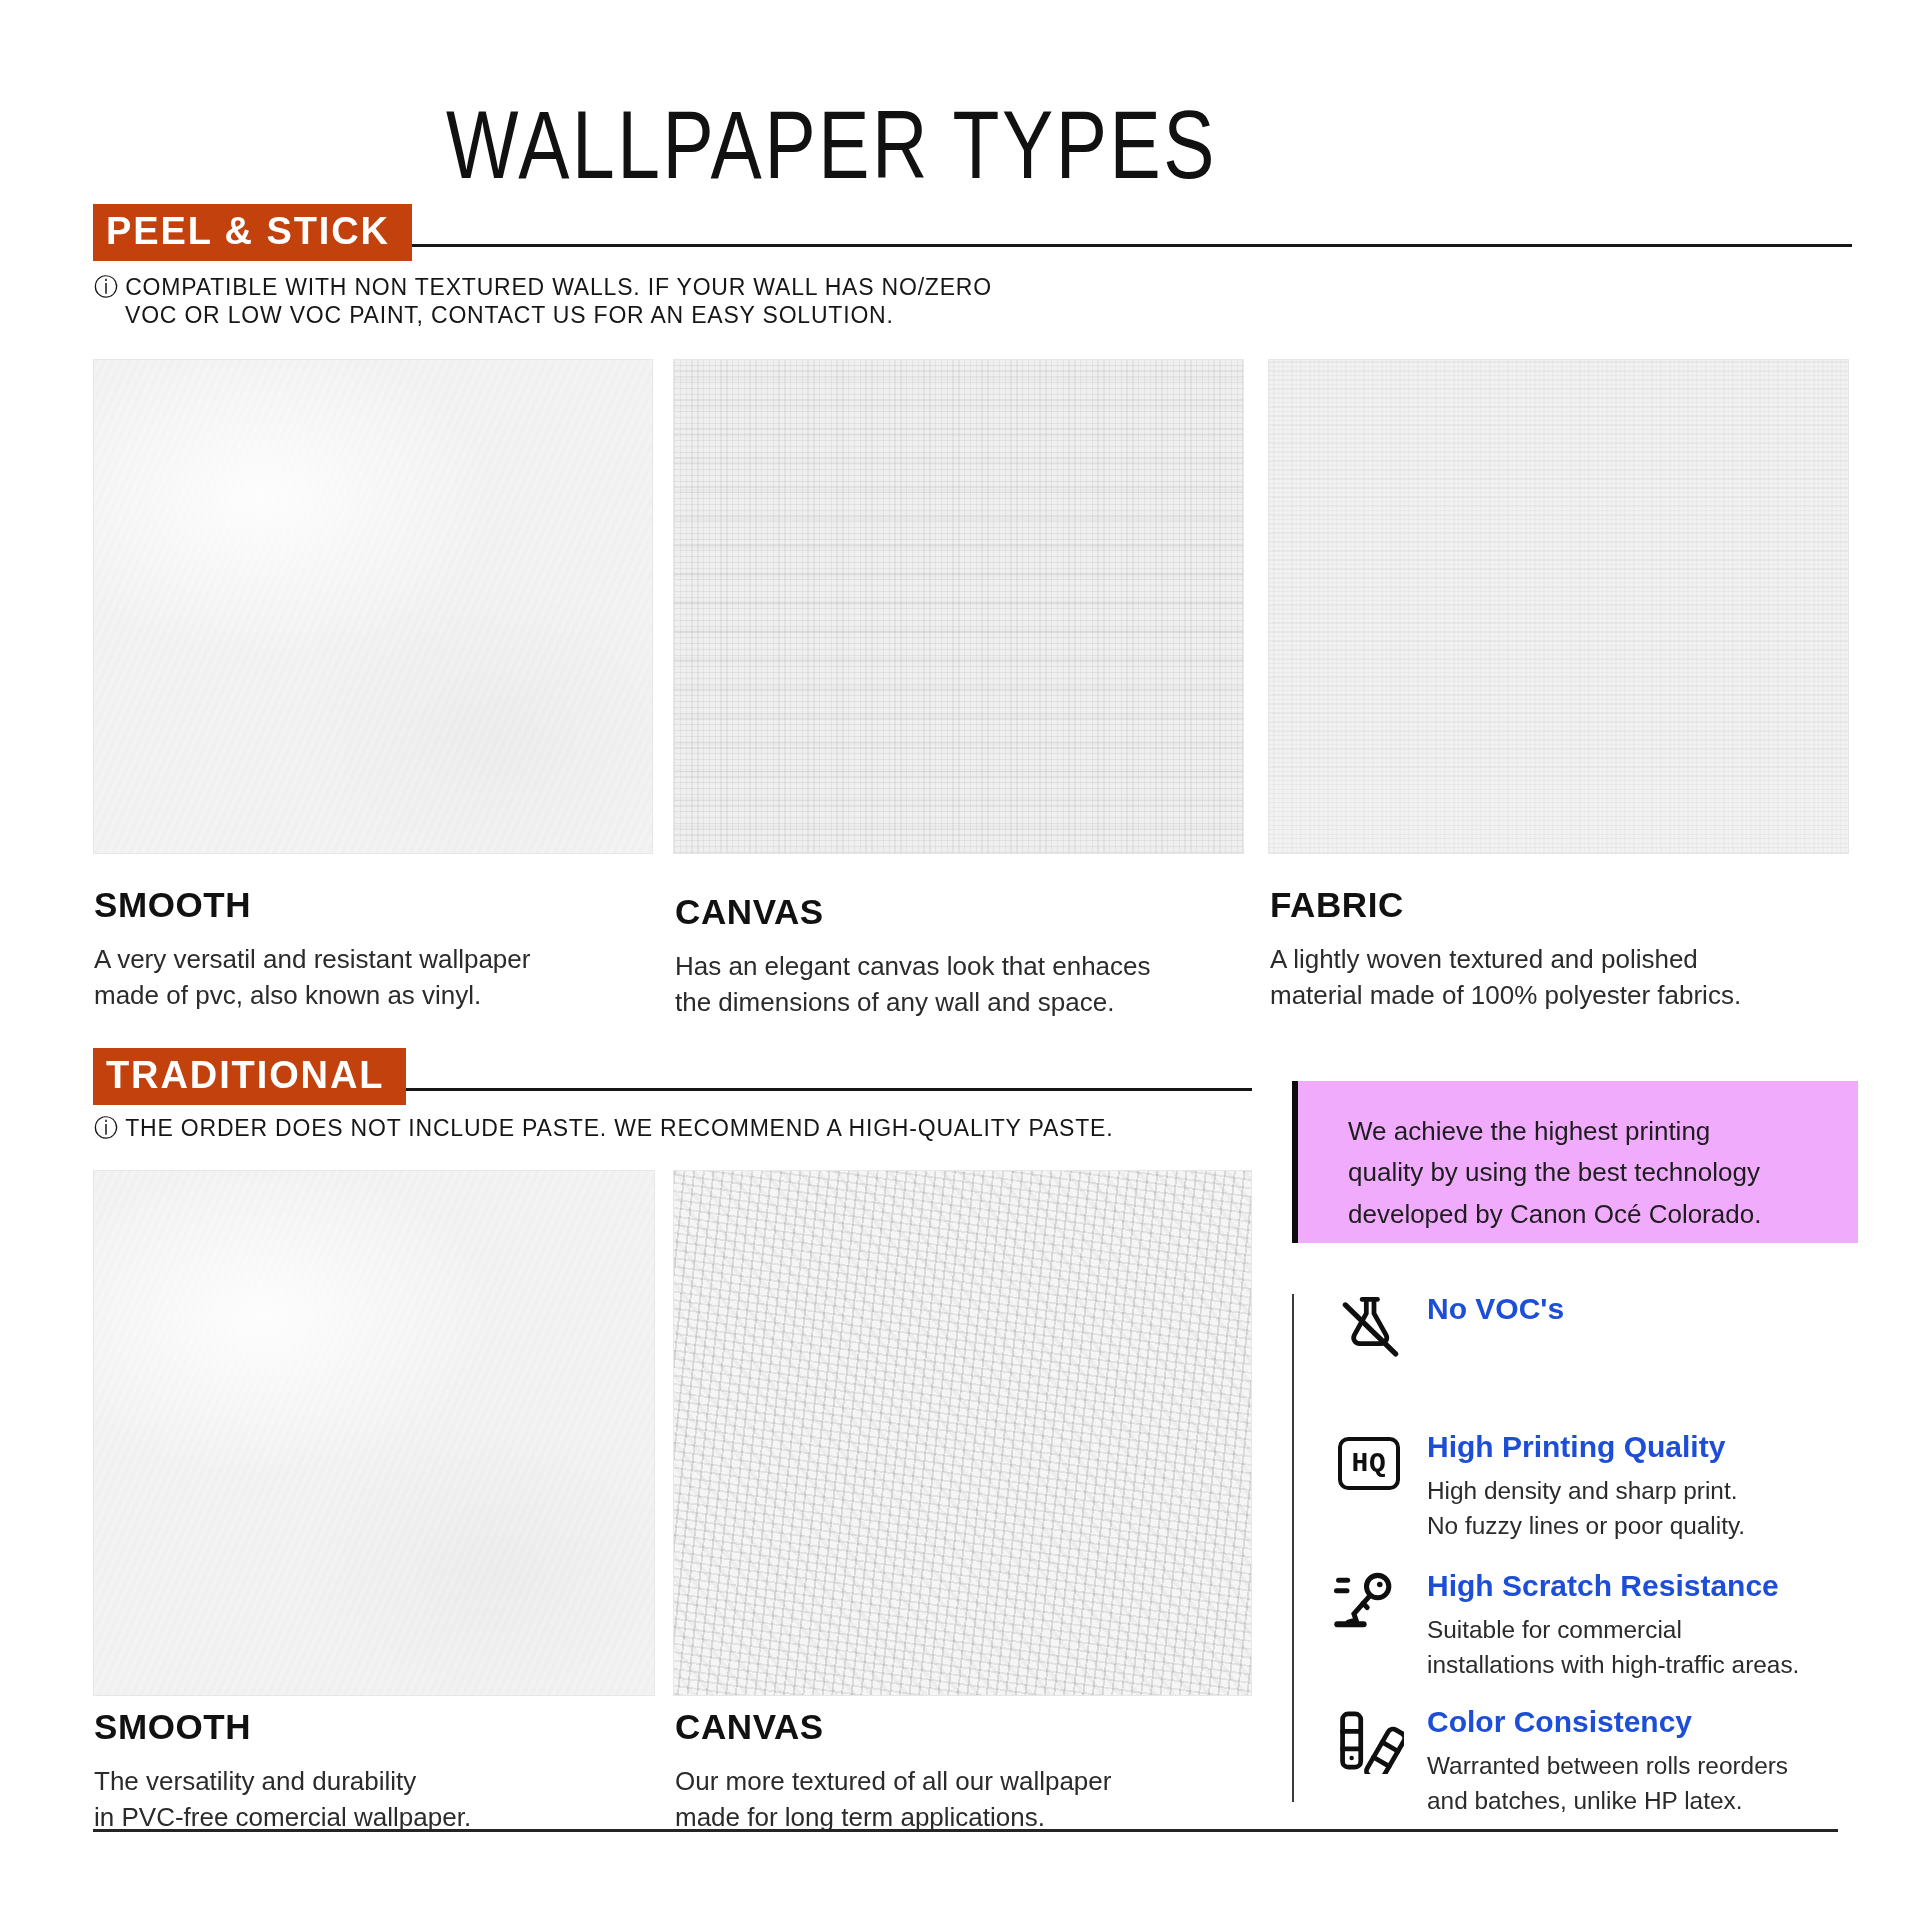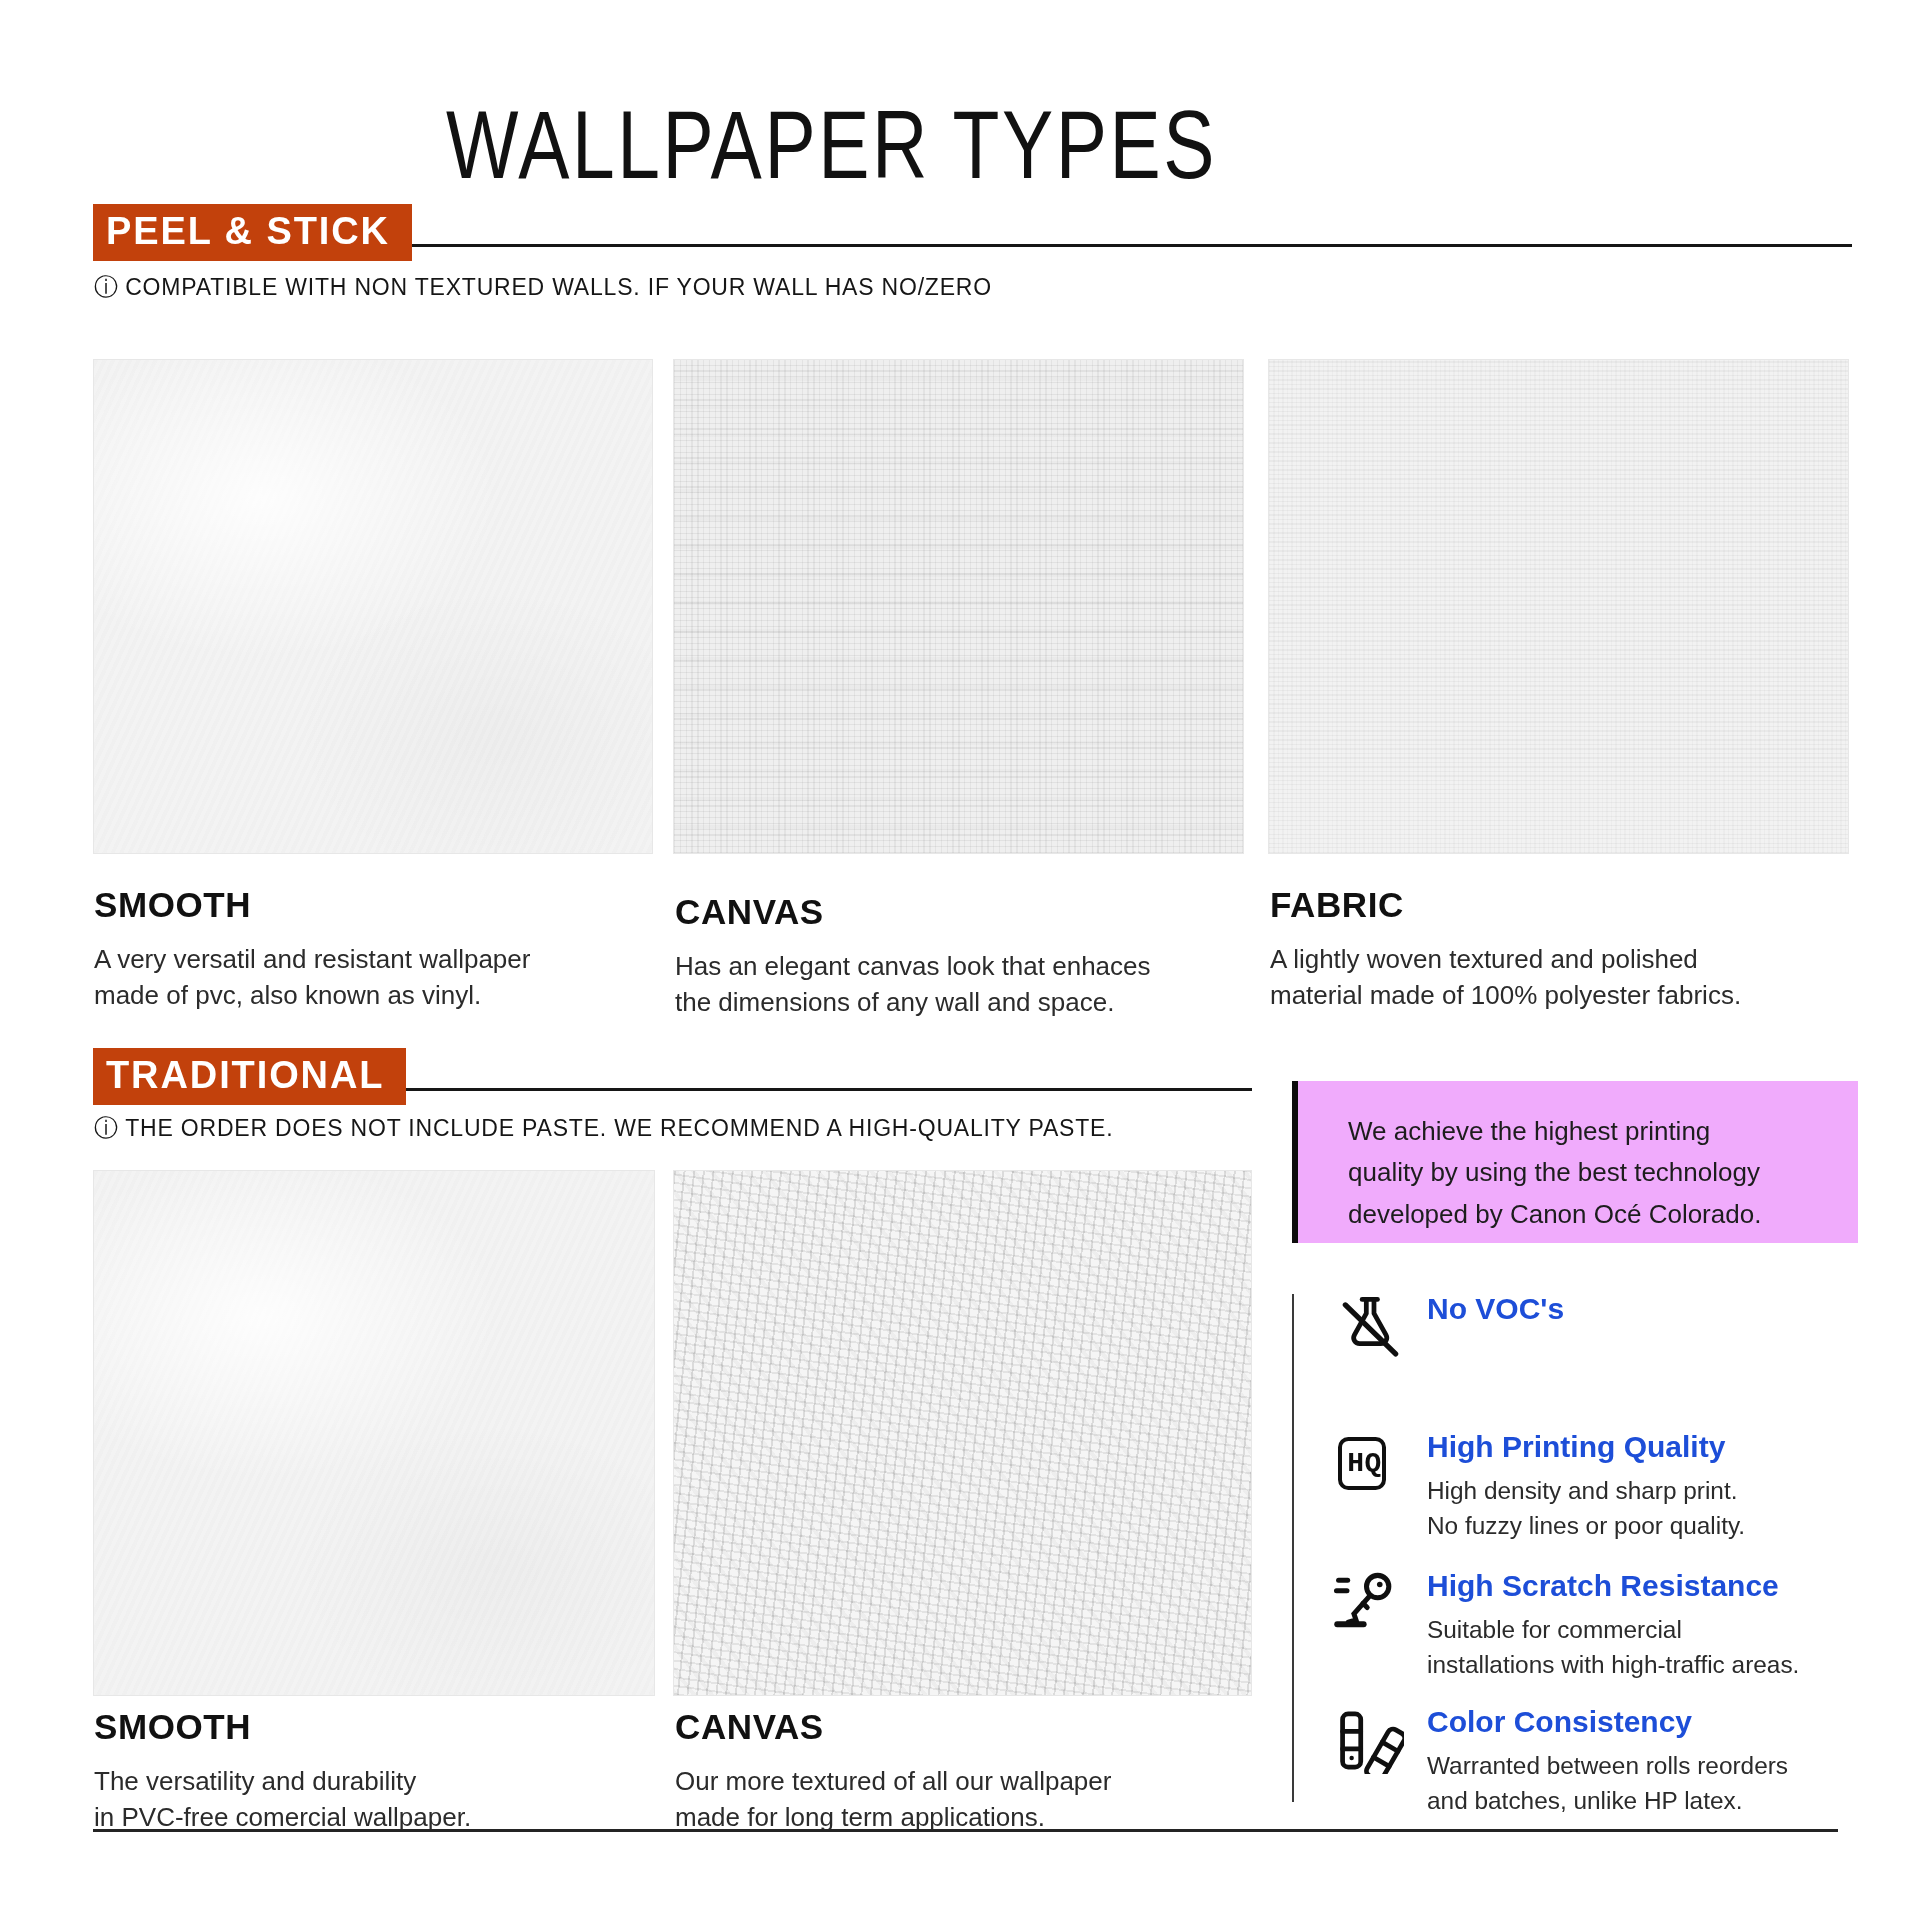--- a/index.html
+++ b/index.html
@@ -83,40 +83,41 @@
     font-size: 26px; color: #1d1d1d; line-height: 1.6;
   }
 
   
   .feature-divider { width: 1.9px; background: #3a3a3a; }
   .feature-title { font-size: 30px; font-weight: 700; color: #1d4ed8; margin-bottom: 10.3px; }
   .feature-desc { font-size: 24.4px; color: #2b2b2b; line-height: 1.42; white-space: nowrap; }
   .feature-icon { width: 67px; height: 67px; }
   .feature-icon svg { width: 100%; height: 100%; }
   .hq-badge {
-    width: 48px; height: 53px; border: 4.5px solid #0f0f0f; border-radius: 10.3px;
-    display: flex; align-items: center; justify-content: flex-end;
+    width: 62px; height: 53px; border: 4.5px solid #0f0f0f; border-radius: 10.3px;
+    display: flex; align-items: center; justify-content: center;
     font-size: 28px; font-weight: 700; letter-spacing: 0.6px; color: #0f0f0f;
     font-family: "Liberation Mono", monospace;
   }
 
   .footer-rule { height: 2.6px; background: #242424; }
 </style>
 </head>
 <body>
 
 <h1 class="abs page-title">WALLPAPER TYPES</h1>
 
 <div class="abs section-rule" style="left:93px; top:244px; width:1759px;"></div>
 <div class="abs" style="left:93px; top:204px;">
   <span class="section-label">PEEL &amp; STICK</span>
 </div>
 
 <div class="abs note" style="left:94px; top:272px;">
   <div><span class="glyph">ⓘ</span><span>COMPATIBLE WITH NON TEXTURED WALLS. IF YOUR WALL HAS NO/ZERO</span></div>
+  <div class="note-indent">VOC OR LOW VOC PAINT, CONTACT US FOR AN EASY SOLUTION.</div>
 </div>
 
 <div class="abs swatch tex-smooth" style="left:93px; top:359px; width:560px; height:495px;"></div>
 <div class="abs swatch tex-canvas" style="left:673px; top:359px; width:571px; height:495px;"></div>
 <div class="abs swatch tex-fabric" style="left:1268px; top:359px; width:581px; height:495px;"></div>
 
 <div class="abs" style="left:94px; top:885px;">
   <div class="type-name">SMOOTH</div>
   <div class="type-desc">
     <div>A very versatil and resistant wallpaper</div>

